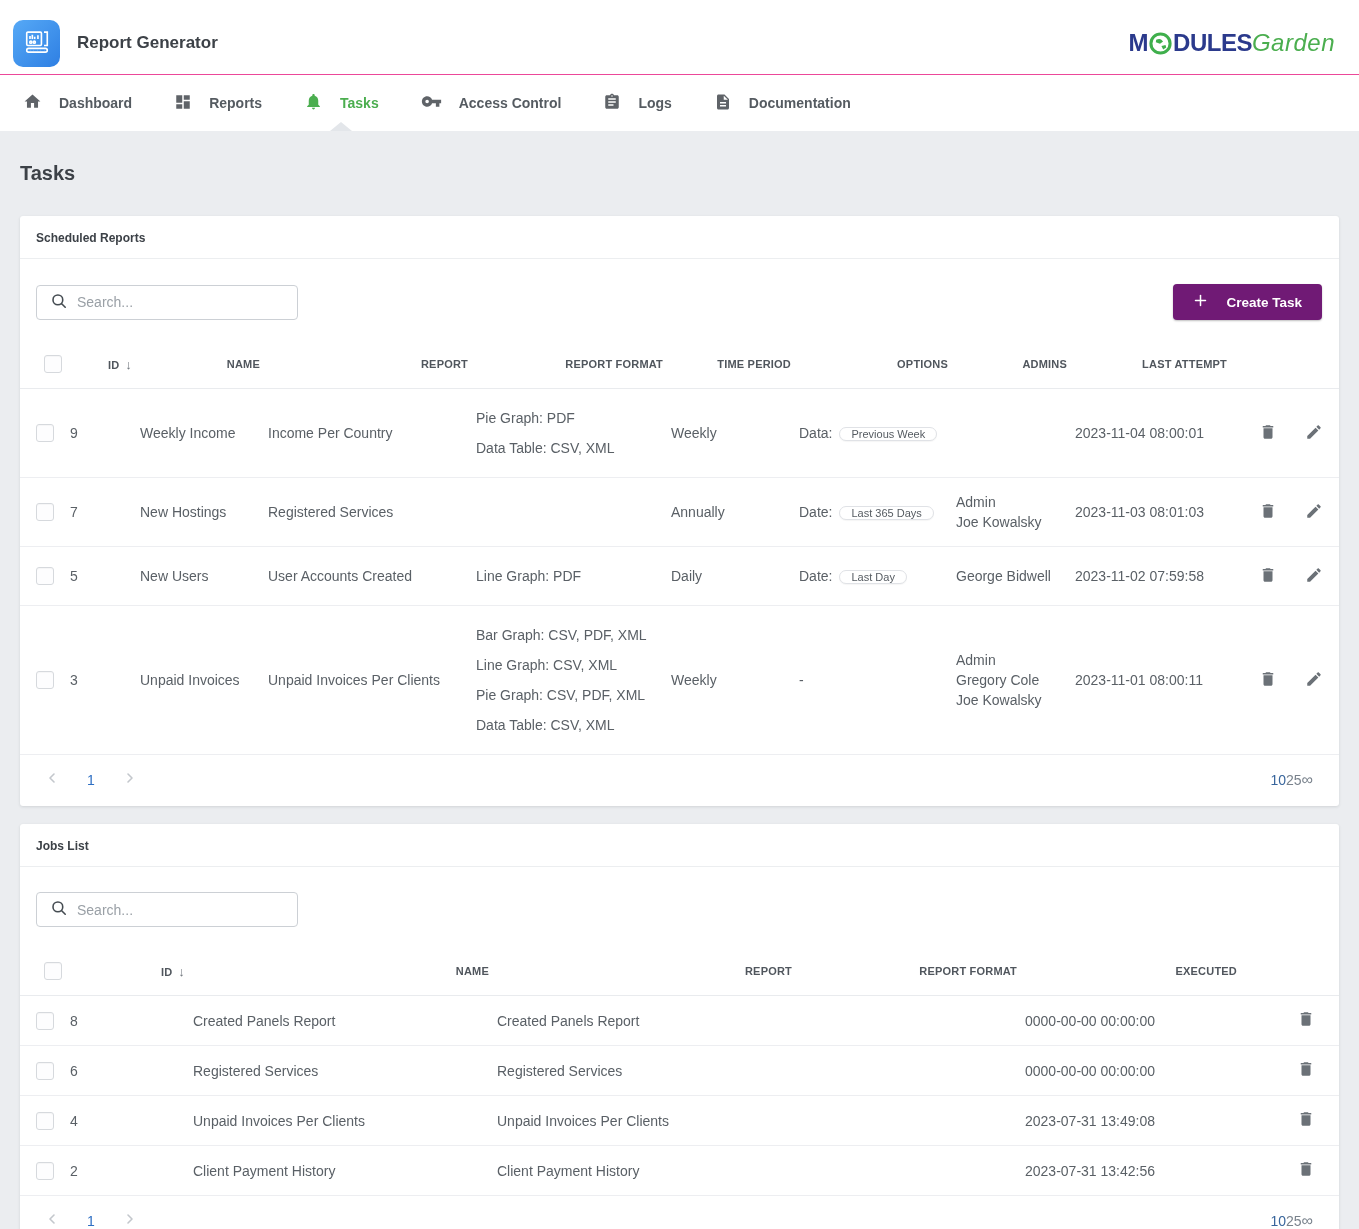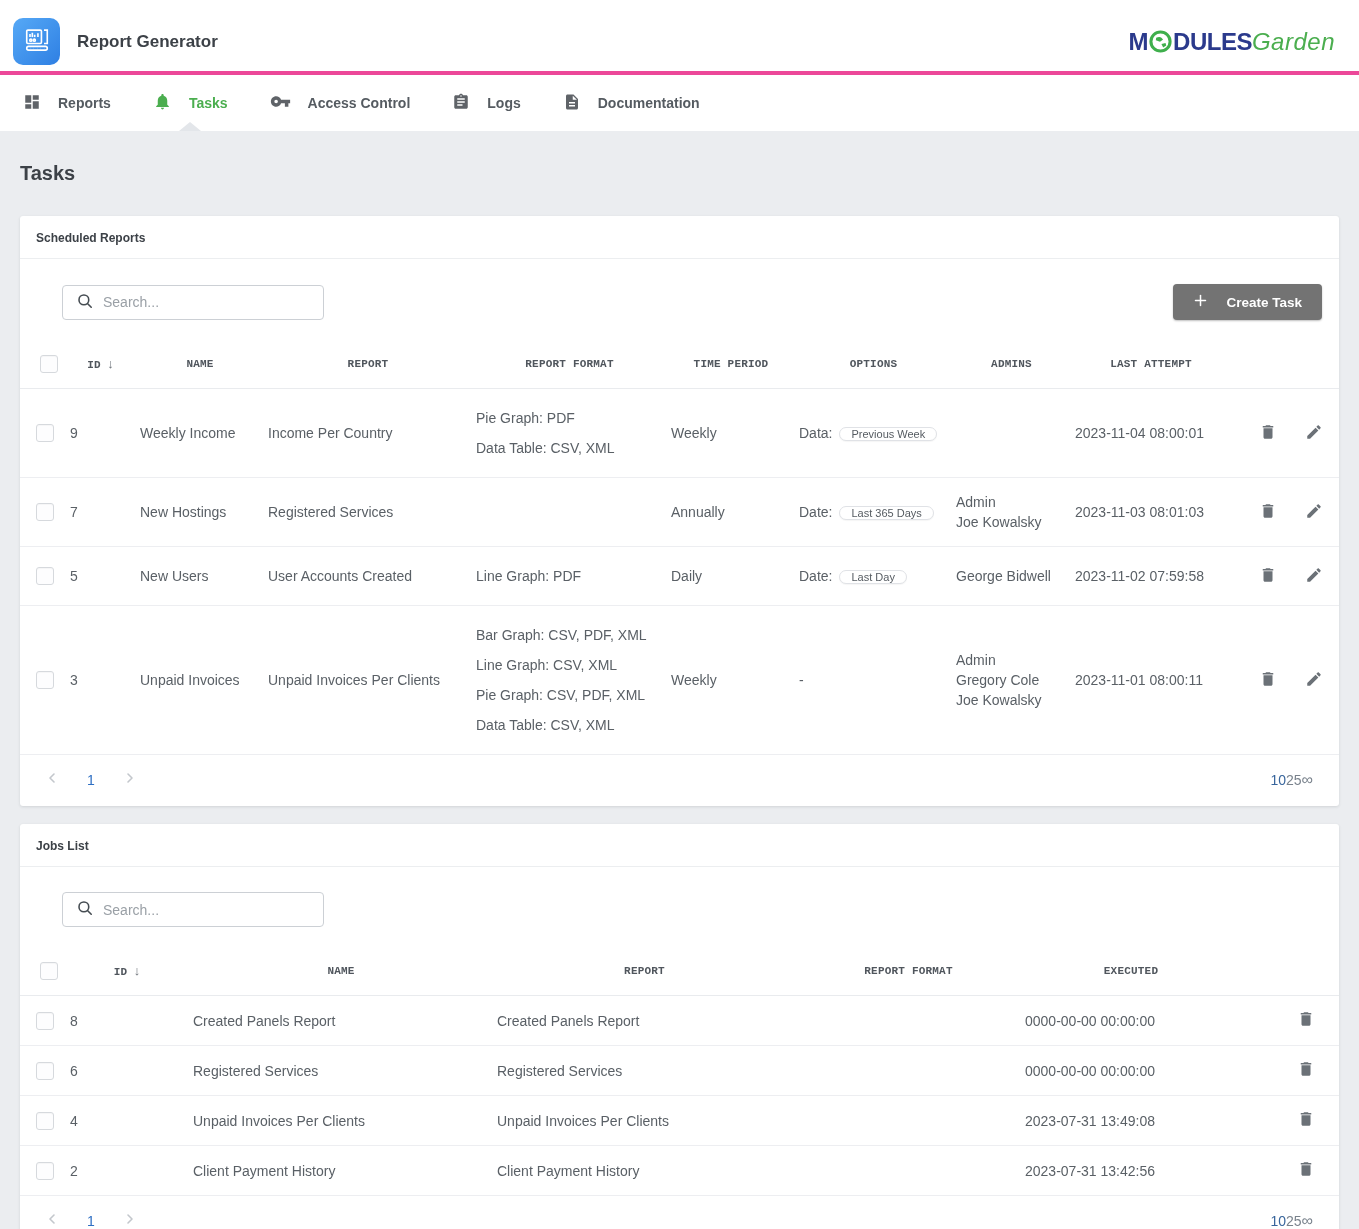--- a/index.html
+++ b/index.html
@@ -8,21 +8,21 @@
     background:#ebedf0;
     font-family:"Liberation Sans", sans-serif;
     color:#5a6066;
     font-size:14px;
   }
   
   .app-header {
     background:#fff; height:75px;
     display:flex; align-items:center; justify-content:space-between;
     padding:12px 24px 0 13px;
-    border-bottom:4px solid #ec4899;
+    border-bottom:1px solid #ec4899;
   }
   .header-left { display:flex; align-items:center; }
   .logo-box {
     width:47px; height:47px; border-radius:10px;
     background:linear-gradient(135deg,#56a9f6,#2e7fe3);
     display:flex; align-items:center; justify-content:center;
     flex:0 0 auto;
   }
   .app-title { font-size:17px; font-weight:700; color:#3c4147; margin-left:17px; }
   .brand { display:flex; align-items:center; font-size:24px; line-height:1; }
@@ -55,47 +55,46 @@
     margin-bottom:18px;
   }
   .card-header {
     padding:15px 24px 13px 16px;
     border-bottom:1px solid #eceef0;
     font-size:12px; font-weight:700; color:#3c4147;
   }
   .toolbar {
     display:flex; justify-content:space-between; align-items:center;
     padding:25px 17px 20px 16px;
-    margin-left:26px;
   }
   .search-box {
     width:262px; height:35px; border:1px solid #ccd0d5; border-radius:4px;
     display:flex; align-items:center; background:#fff;
   }
   .search-box svg { margin-left:13px; flex:0 0 auto; }
   .search-box input {
     border:none; outline:none; flex:1; min-width:0;
     font-family:"Liberation Sans", sans-serif;
     font-size:14px; color:#5a6066; padding:0 10px 0 9px; background:transparent;
   }
   .search-box input::placeholder { color:#9aa0a6; }
   .btn-primary {
-    background:#737373; color:#fff; height:36px; border:none; border-radius:4px;
+    background:#701a75; color:#fff; height:36px; border:none; border-radius:4px;
     font-family:"Liberation Sans", sans-serif;
     font-size:13.5px; font-weight:700;
     display:flex; align-items:center; gap:18px; padding:0 20px;
     box-shadow:0 1px 2px rgba(0,0,0,.25); cursor:pointer;
   }
 
   
   table { width:100%; border-collapse:collapse; table-layout:fixed; }
   th {
-    font-size:11px; color:#50565d; font-weight:700; text-align:center;
+    font-size:11px; color:#50565d; font-weight:700; text-align:right;
     letter-spacing:.2px; padding:15px 8px 15px 0;
-    border-bottom:1px solid #e9ebee; white-space:nowrap;font-family:Liberation Mono, monospace;
+    border-bottom:1px solid #e9ebee; white-space:nowrap;
   }
   td {
     font-size:14px; color:#5a6066; padding:14px 8px 14px 0;
     border-bottom:1px solid #edeef1; vertical-align:middle;
   }
   .col-cb { width:50px; }
   th.col-cb, td.col-cb { padding-left:16px; }
   .sort-arrow { color:#6d737a; font-size:13px; font-weight:400; margin-left:6px; }
   .checkbox {
     display:inline-block; width:18px; height:18px;
@@ -166,20 +165,28 @@
         <path d="M7.5 8.2c2-1.3 4.4-1.2 5.4-.2l1.8 1.8-3.2 2.4-4.4-1.4z" fill="#3faf4c"></path>
         <path d="M13 14.5l4.2-1 .8 2.8-3.2 2z" fill="#3faf4c"></path>
       </svg>
     </span>
     <span class="navy">DULES</span>
     <span class="green">Garden</span>
   </div>
 </header>
 
 <nav class="nav">
+  <div class="nav-item">
+    <span>
+      <svg width="19" height="19" viewBox="0 0 24 24">
+          <path d="M10 20v-6h4v6h5v-8h3L12 3 2 12h3v8z"></path>
+        </svg>
+    </span>
+    <span>Dashboard</span>
+  </div>
   <div class="nav-item">
     <span>
       <svg width="18" height="18" viewBox="0 0 24 24">
           <path d="M3 13h8V3H3v10zm0 8h8v-6H3v6zm10 0h8V11h-8v10zm0-18v6h8V3h-8z"></path>
         </svg>
     </span>
     <span>Reports</span>
   </div>
   <div class="nav-item active">
     <span>

